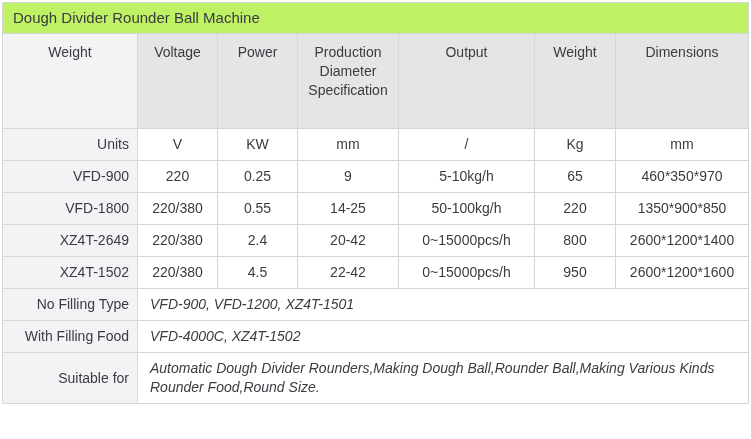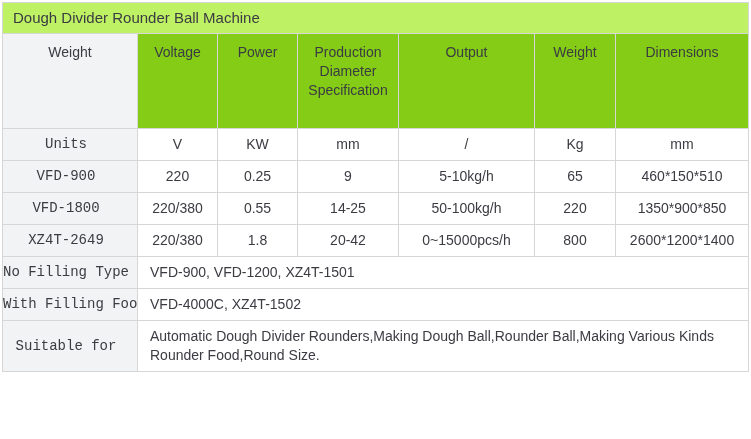--- a/index.html
+++ b/index.html
@@ -32,41 +32,40 @@
     text-align: left;
     font-size: 15px;
     background: #bef264;
   }
   
   .head-row th {
     height: 95px;
     vertical-align: top;
     text-align: center;
     padding-top: 9px;
-    background: #84cc16;
+    background: #e5e5e5;
     word-wrap: break-word;
     overflow-wrap: break-word;
   }
   .head-row th.first-col { background: #f2f3f5; }
   
   .data-row td {
     height: 32px;
     text-align: center;
     white-space: nowrap;
   }
   .data-row td.first-col,
   .span-row td.first-col {
     background: #f2f3f5;
-    text-align: center;
-    padding-left: 0;
+    text-align: right;
+    padding-left: 6px;
     white-space: nowrap;
-    font-family: Liberation Mono, monospace;
   }
   .span-row td { height: 32px; text-align: left; padding-left: 12px; }
-  .span-row td.span-value { white-space: normal; }
+  .span-row td.span-value { white-space: normal; font-style: italic; }
 </style>
 </head>
 <body>
 
 <table class="spec-table">
   <colgroup>
     <col style="width:135px">
     <col style="width:80px">
     <col style="width:80px">
     <col style="width:101px">
@@ -98,39 +97,48 @@
         <td>Kg</td>
         <td>mm</td>
       </tr>
       <tr class="data-row">
         <td class="first-col">VFD-900</td>
         <td>220</td>
         <td>0.25</td>
         <td>9</td>
         <td>5-10kg/h</td>
         <td>65</td>
-        <td>460*150*510</td>
+        <td>460*350*970</td>
       </tr>
       <tr class="data-row">
         <td class="first-col">VFD-1800</td>
         <td>220/380</td>
         <td>0.55</td>
         <td>14-25</td>
         <td>50-100kg/h</td>
         <td>220</td>
         <td>1350*900*850</td>
       </tr>
       <tr class="data-row">
         <td class="first-col">XZ4T-2649</td>
         <td>220/380</td>
-        <td>1.8</td>
+        <td>2.4</td>
         <td>20-42</td>
         <td>0~15000pcs/h</td>
         <td>800</td>
         <td>2600*1200*1400</td>
+      </tr>
+      <tr class="data-row">
+        <td class="first-col">XZ4T-1502</td>
+        <td>220/380</td>
+        <td>4.5</td>
+        <td>22-42</td>
+        <td>0~15000pcs/h</td>
+        <td>950</td>
+        <td>2600*1200*1600</td>
       </tr>
       <tr class="span-row">
         <td class="first-col">No Filling Type</td>
         <td colspan="6" class="span-value">VFD-900, VFD-1200, XZ4T-1501</td>
       </tr>
       <tr class="span-row">
         <td class="first-col">With Filling Food</td>
         <td colspan="6" class="span-value">VFD-4000C, XZ4T-1502</td>
       </tr>
       <tr class="span-row">

